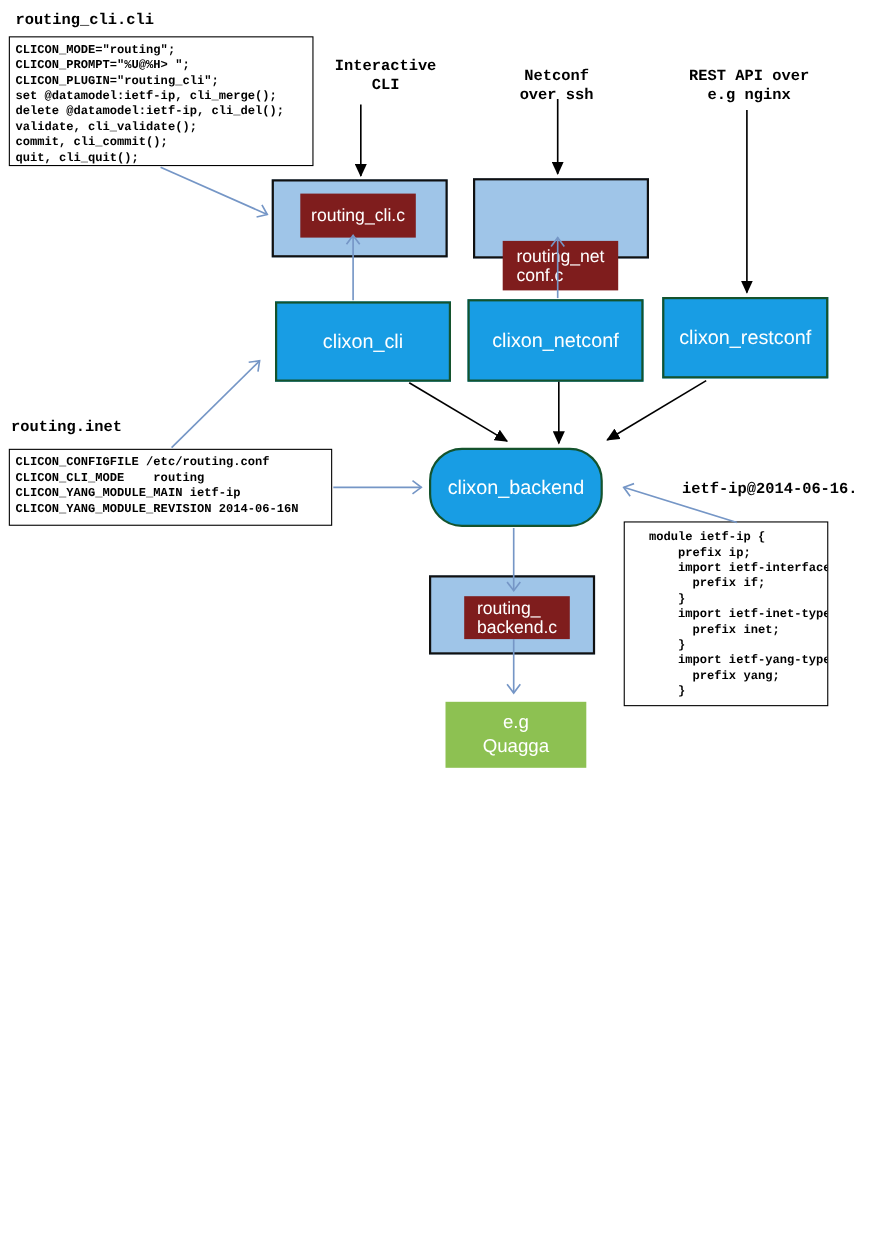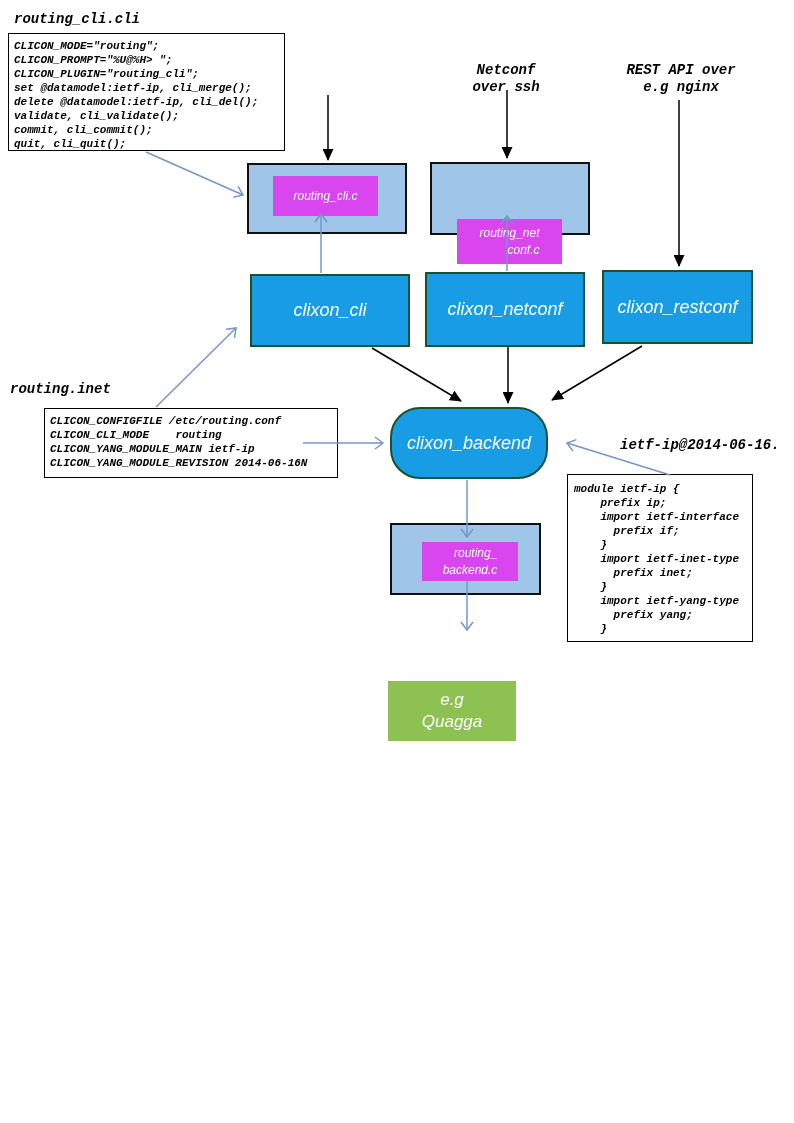--- a/index.html
+++ b/index.html
@@ -1,33 +1,33 @@
 <!DOCTYPE html>
 <html><head>
 <meta charset="utf-8">
 <style>
   html,body{margin:0;padding:0;background:#fff;}
   .canvas{position:relative;width:794px;height:871px;background:#ffffff;overflow:hidden;
-          font-family:"Liberation Sans",sans-serif;font-style:italic;}
+          font-family:"Liberation Sans",sans-serif;}
   .canvas *{box-sizing:border-box;}
 
   .filelabel{position:absolute;font-family:"Liberation Mono",monospace;font-weight:bold;
              font-size:14px;color:#000;white-space:pre;}
   .hint{position:absolute;font-family:"Liberation Mono",monospace;font-weight:bold;
         font-size:14px;line-height:17px;color:#000;text-align:center;white-space:pre;}
 
   .codebox{position:absolute;background:#fff;border:1px solid #000;
            font-family:"Liberation Mono",monospace;font-weight:bold;color:#000;
            font-size:11px;line-height:14px;white-space:pre;padding:5px 5px;overflow:hidden;}
 
   .bluebox{position:absolute;background:#189DE4;border:2px solid #14532d;color:#fff;
            display:flex;align-items:center;justify-content:center;font-size:18px;}
   .lightbox{position:absolute;background:#9FC5E8;border:2px solid #101010;}
-  .greeninner{position:absolute;background:#d946ef;color:#fff;display:flex;align-items:center;
-              justify-content:center;font-size:12px;line-height:17px;text-align:right;white-space:pre;}
+  .greeninner{position:absolute;background:#7f1d1d;color:#fff;display:flex;align-items:center;
+              justify-content:center;font-size:16px;line-height:17px;text-align:left;white-space:pre;}
   .greenbox{position:absolute;background:#8DC152;color:#fff;display:flex;align-items:center;
             justify-content:center;font-size:17px;line-height:22px;text-align:center;white-space:pre;}
 
   .arrows{position:absolute;left:0;top:0;width:794px;height:1123px;pointer-events:none;}
   .aBlack{stroke:#000;stroke-width:1.5;fill:none;}
   .aBlue{stroke:#7596C6;stroke-width:1.5;fill:none;}
 </style>
 </head>
 <body>
 
@@ -38,36 +38,38 @@
   <div class="filelabel" style="left:620px;top:437px;">ietf-ip@2014-06-16.</div>
 
   <div class="codebox" style="left:8px;top:33px;width:277px;height:118px;">CLICON_MODE="routing";
 CLICON_PROMPT="%U@%H&gt; ";
 CLICON_PLUGIN="routing_cli";
 set @datamodel:ietf-ip, cli_merge();
 delete @datamodel:ietf-ip, cli_del();
 validate, cli_validate();
 commit, cli_commit();
 quit, cli_quit();</div>
-  <div class="codebox" style="left:8px;top:408px;width:294px;height:70px;margin-left:36px;">CLICON_CONFIGFILE /etc/routing.conf
+  <div class="codebox" style="left:8px;top:408px;width:294px;height:70px;">CLICON_CONFIGFILE /etc/routing.conf
 CLICON_CLI_MODE    routing
 CLICON_YANG_MODULE_MAIN ietf-ip
 CLICON_YANG_MODULE_REVISION 2014-06-16N</div>
-  <div class="codebox" style="left:567px;top:474px;width:186px;height:168px;padding:7px 6px;">module ietf-ip {
+  <div class="codebox" style="left:567px;top:474px;width:186px;height:168px;padding:7px 22px;">module ietf-ip {
     prefix ip;
     import ietf-interface
       prefix if;
     }
     import ietf-inet-type
       prefix inet;
     }
     import ietf-yang-type
       prefix yang;
     }</div>
 
+  <div class="hint" style="left:294px;top:53px;width:113px;">Interactive
+CLI</div>
   <div class="hint" style="left:454px;top:62px;width:104px;">Netconf
 over ssh</div>
   <div class="hint" style="left:616px;top:62px;width:130px;">REST API over
 e.g nginx</div>
 
   <div class="lightbox" style="left:247px;top:163px;width:160px;height:71px;">
     <div class="greeninner" style="left:24px;top:11px;width:105px;height:40px;">routing_cli.c</div>
   </div>
   <div class="lightbox" style="left:430px;top:162px;width:160px;height:73px;">
     <div class="greeninner" style="left:25px;top:11px;width:105px;height:45px;margin-top:44px;">routing_net
@@ -77,21 +79,21 @@
   <div class="bluebox" style="left:250px;top:274px;width:160px;height:73px;">clixon_cli</div>
   <div class="bluebox" style="left:602px;top:270px;width:151px;height:74px;">clixon_restconf</div>
   <div class="bluebox" style="left:425px;top:272px;width:160px;height:75px;">clixon_netconf</div>
   <div class="bluebox" style="left:390px;top:407px;width:158px;height:72px;border-radius:30px;">clixon_backend</div>
 
   <div class="lightbox" style="left:390px;top:523px;width:151px;height:72px;">
     <div class="greeninner" style="left:30px;top:17px;width:96px;height:39px;">routing_
 backend.c</div>
   </div>
 
-  <div class="greenbox" style="left:388px;top:638px;width:128px;height:60px;margin-top:43px;">e.g
+  <div class="greenbox" style="left:405px;top:638px;width:128px;height:60px;">e.g
 Quagga</div>
 
   <svg class="arrows">
     <defs>
       <marker id="mBlack" markerWidth="13" markerHeight="11" refX="11" refY="5.5" orient="auto" markerUnits="userSpaceOnUse">
         <path d="M0,0 L12,5.5 L0,11 Z" fill="#000"></path>
       </marker>
       <marker id="mBlue" markerWidth="12" markerHeight="14" refX="9" refY="7" orient="auto" markerUnits="userSpaceOnUse">
         <path d="M1,1 L9,7 L1,13" fill="none" stroke="#7596C6" stroke-width="1.5"></path>
       </marker>

